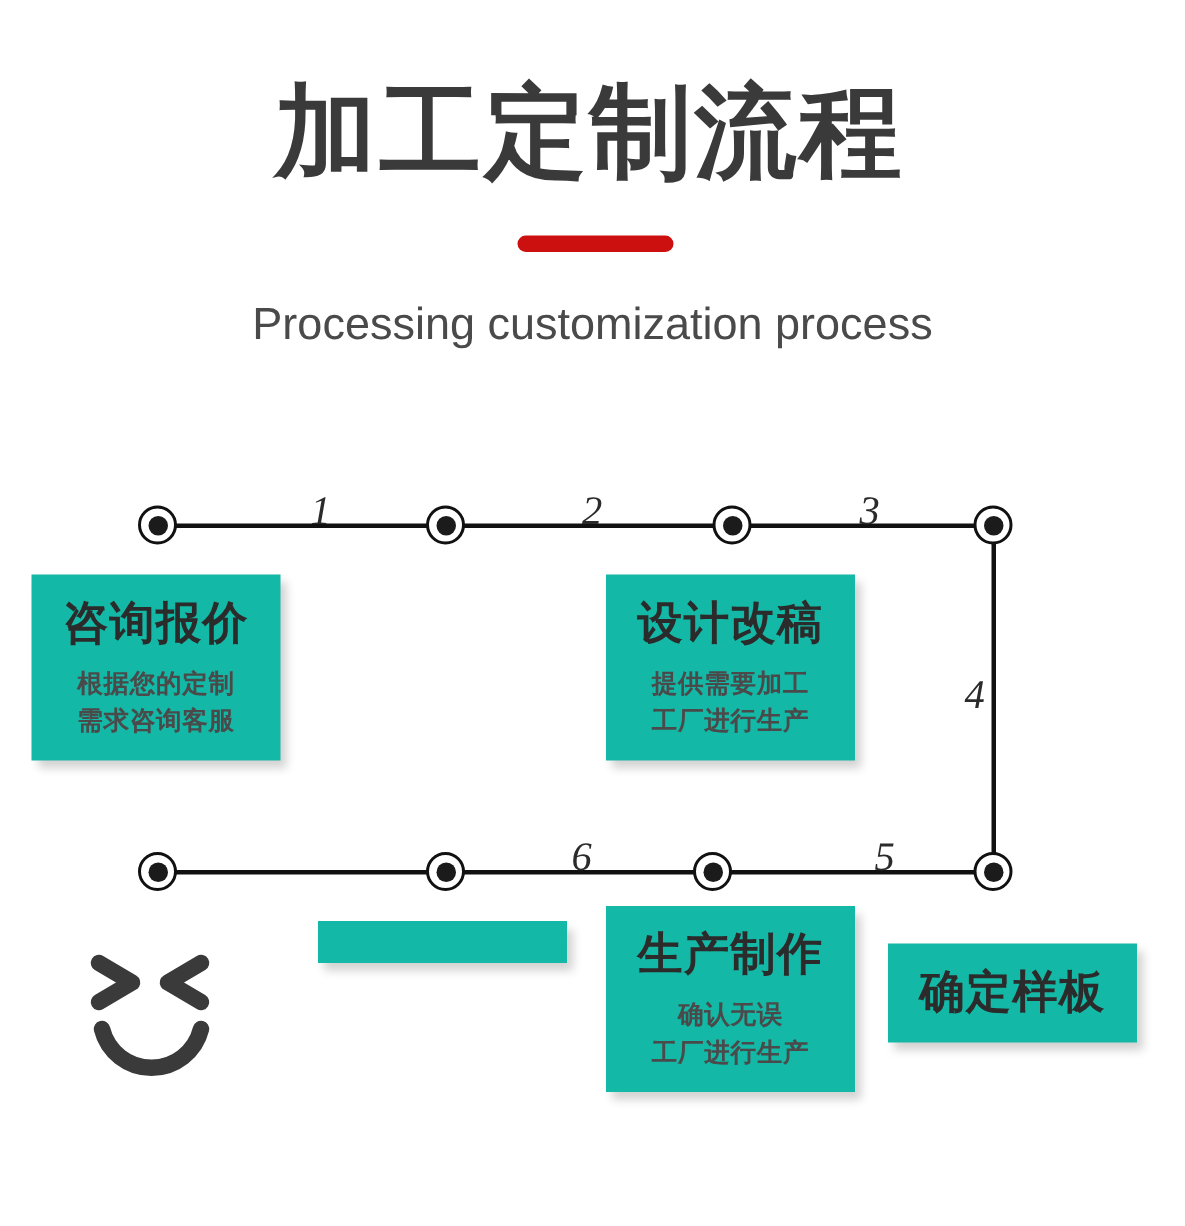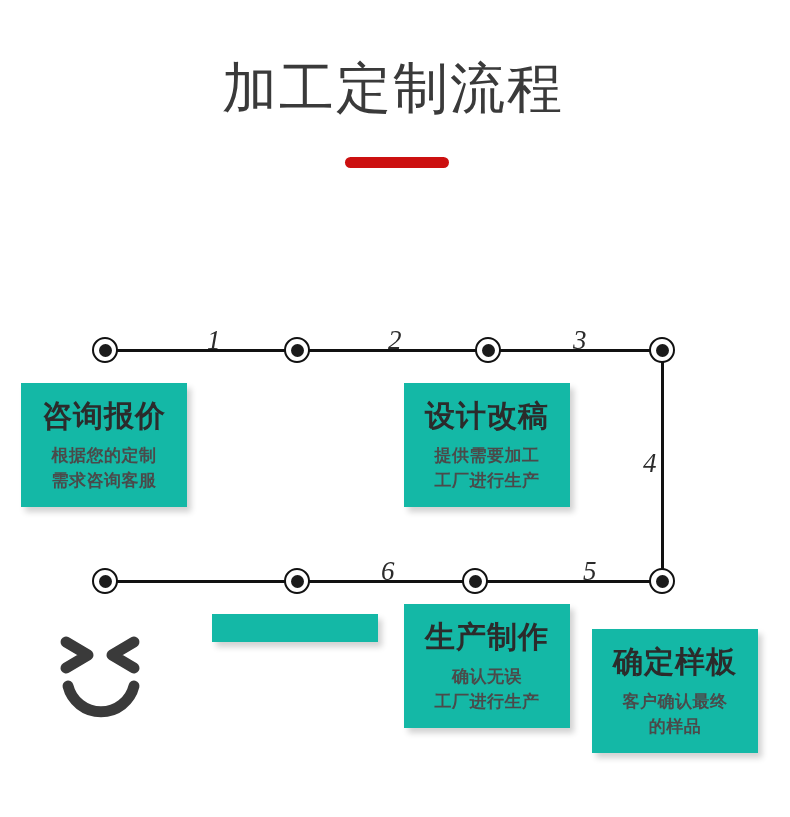--- a/index.html
+++ b/index.html
@@ -18,23 +18,23 @@
     overflow: hidden;
   }
 
   
   .title {
     position: absolute;
     left: 0;
     top: 48px;
     width: 786px;
     text-align: center;
-    font-size: 55px;
+    font-size: 68px;
     line-height: 80px;
-    font-weight: 400;
+    font-weight: 700;
     color: #3a3a3a;
     letter-spacing: 2px;
     white-space: nowrap;
   }
   .accent-bar {
     position: absolute;
     left: 345px;
     top: 157px;
     width: 104px;
     height: 11px;
@@ -137,20 +137,21 @@
 </style>
 </head>
 <body>
 
 <div id="canvas">
 
   <div class="title">加工定制流程</div>
 
   <div class="accent-bar"></div>
 
+  <div class="subtitle">Processing customization process</div>
 
   <div class="flow-line horiz" style="left:105px; top:349px; width:558px;"></div>
 
   <div class="flow-line vert" style="left:661px; top:349px; height:232px;"></div>
 
   <div class="flow-line horiz" style="left:105px; top:580px; width:558px;"></div>
 
   <div class="node" style="left:92px;  top:337px;"></div>
   <div class="node" style="left:284px; top:337px;"></div>
   <div class="node" style="left:475px; top:337px;"></div>
@@ -185,22 +186,20 @@
   </div>
 
   <div class="card" style="left:404px; top:592px;margin-top:12px;">
     <div class="card-title">生产制作</div>
     <div class="card-desc">确认无误
 工厂进行生产</div>
   </div>
 
   <div class="card" style="left:592px; top:614px;margin-top:15px;">
     <div class="card-title">确定样板</div>
-    <div class="card-desc">客户确认最终
-的样品</div>
   </div>
 
   <div class="smiley">
     <svg width="120" height="110" viewBox="0 0 120 110" xmlns="http://www.w3.org/2000/svg">
       <g fill="none" stroke="#3a3a3a" stroke-width="11" stroke-linecap="round" stroke-linejoin="round">
         <polyline points="14,14 36,27 14,40"></polyline>
         <polyline points="82,14 60,27 82,40"></polyline>
         <path d="M16,58 A34,34 0 0 0 82,58"></path>
       </g>
     </svg>

